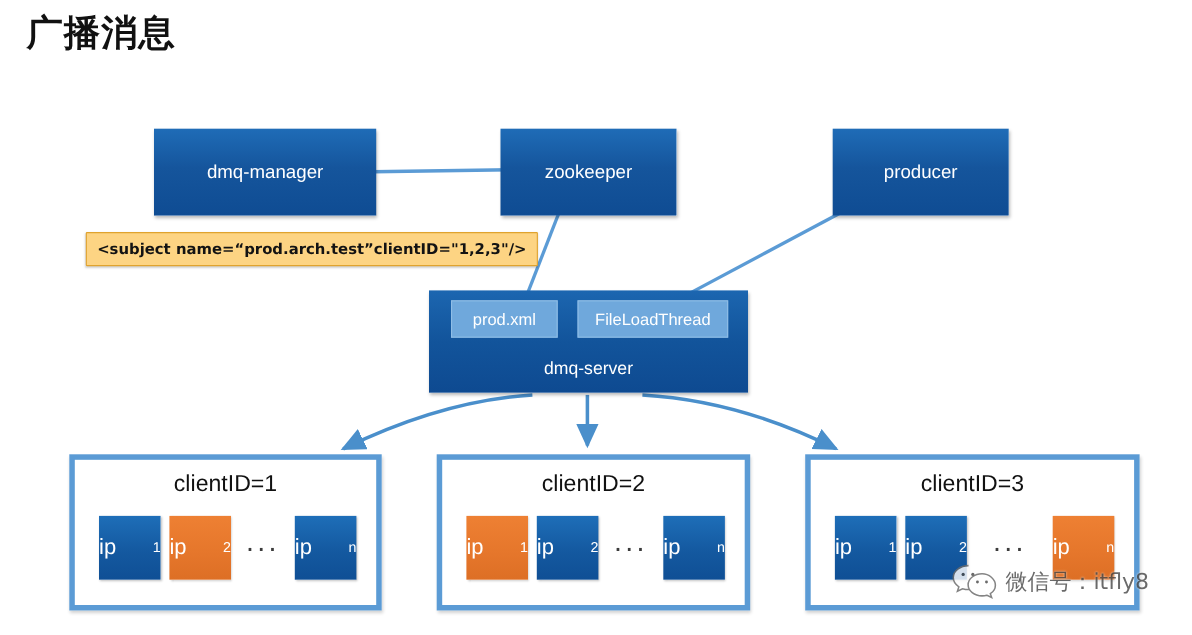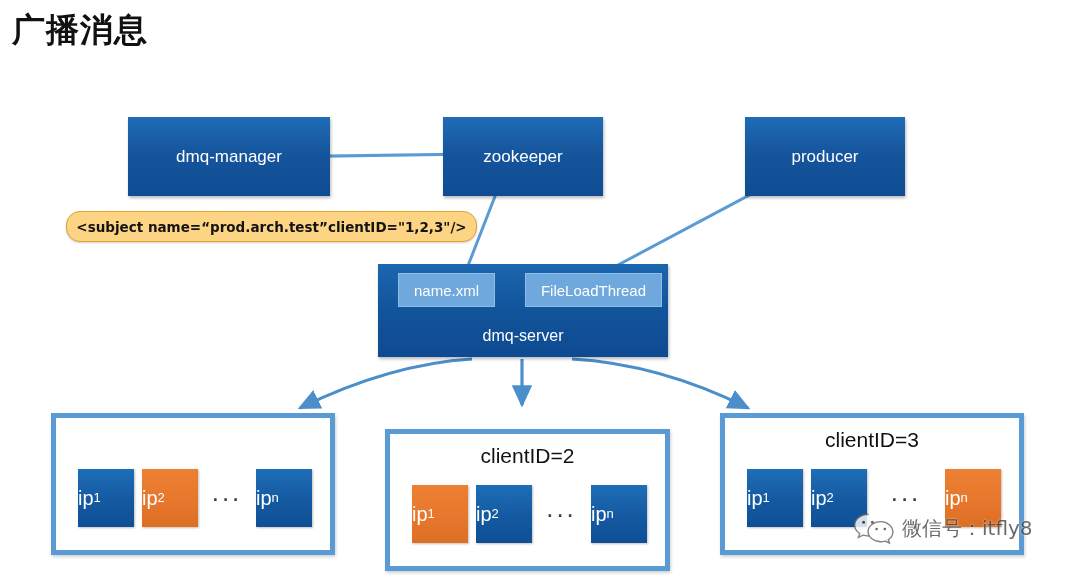--- a/index.html
+++ b/index.html
@@ -1,18 +1,18 @@
 <!DOCTYPE html>
 <html><head>
 <meta charset="utf-8">
 <style>
   html,body{margin:0;padding:0;background:#ffffff;}
   body{width:1084px;height:577px;position:relative;overflow:hidden;
        font-family:"Liberation Sans","DejaVu Sans",sans-serif;}
-  #stage{position:absolute;left:0;top:0;width:912px;height:577px;}
+  #stage{position:absolute;left:12px;top:0;width:912px;height:577px;}
 
   
   .title{position:absolute;left:12px;top:8px;font-size:33px;font-weight:bold;
          color:#111111;letter-spacing:1px;line-height:44px;
          font-family:"DejaVu Sans","Liberation Sans",sans-serif;}
 
   
   svg.links{position:absolute;left:0;top:0;width:1084px;height:577px;overflow:visible;}
 
   
@@ -30,43 +30,43 @@
   #node-dmq-server{left:378px;top:264px;width:290px;height:93px;
        display:block;
        background:linear-gradient(180deg,#1C66B0 0%,#12549B 50%,#0E4A91 100%);
        box-shadow:1px 2px 3px rgba(0,0,0,0.28);}
   #node-dmq-server .server-title{position:absolute;left:0;right:0;bottom:6px;
        text-align:center;font-size:16px;color:#ffffff;line-height:30px;}
   .subbox{position:absolute;top:9px;height:32px;background:#6FA8DC;
        border:1px solid #8FBDE6;color:#ffffff;font-size:15px;
        display:flex;align-items:center;justify-content:center;}
   #sub-topic-xml{left:20px;width:95px;}
-  #sub-fileloadthread{left:135px;width:135px;margin-left:12px;}
+  #sub-fileloadthread{left:135px;width:135px;}
 
   
   #callout{position:absolute;left:66px;top:211px;width:409px;height:29px;
-       background:#FDD483;border:1px solid #E0A32E;border-radius:14px;
+       background:#FDD483;border:1px solid #E0A32E;border-radius:1px;
        box-shadow:0 1px 2px rgba(0,0,0,0.18);
        display:flex;align-items:center;justify-content:center;
        font-size:13.5px;font-weight:bold;color:#131313;
        font-family:"DejaVu Sans","Liberation Sans",sans-serif;}
 
   
   .client-box{position:absolute;top:413px;height:132px;background:#ffffff;
        border:5px solid #5B9BD5;box-shadow:1px 2px 3px rgba(0,0,0,0.18);}
   #client-box-1{left:51px;width:274px;}
-  #client-box-2{left:385px;width:275px;margin-top:16px;}
+  #client-box-2{left:385px;width:275px;}
   #client-box-3{left:720px;width:270px;padding-left:24px;}
   .client-title{position:absolute;left:0;right:0;top:10px;text-align:center;
        font-size:21px;color:#111111;line-height:24px;}
 
   .ip-row{position:absolute;left:0;right:0;top:48px;height:64px;
        display:flex;align-items:center;}
   .ip-chip{width:56px;height:58px;display:flex;align-items:center;
-       justify-content:flex-start;color:#ffffff;font-size:20px;line-height:22px;
+       justify-content:space-between;color:#ffffff;font-size:20px;line-height:22px;
        box-shadow:1px 1px 2px rgba(0,0,0,0.25);}
   .ip-chip.blue{background:linear-gradient(180deg,#1E6EB8 0%,#1459A0 55%,#0F4F95 100%);}
   .ip-chip.orange{background:linear-gradient(180deg,#EE8033 0%,#E5762B 60%,#DD6F25 100%);}
   .ip-chip sub{font-size:13px;vertical-align:-2px;}
   .ellipsis{flex:1 1 auto;text-align:center;font-size:26px;color:#3b3b3b;
        letter-spacing:3px;line-height:20px;padding-bottom:12px;}
   .spacer-l{width:22px;}
   .spacer-r{width:18px;}
   .gap{width:8px;}
 
@@ -113,29 +113,30 @@
   </div>
 
   <div class="node" id="node-zookeeper">
     <span class="lbl">zookeeper</span>
   </div>
 
   <div id="callout">&lt;subject name=“prod.arch.test”clientID="1,2,3"/&gt;</div>
 
   <div class="node" id="node-dmq-server">
     <div class="subbox" id="sub-topic-xml">
-      <span>name.xml</span>
+      <span>prod.xml</span>
     </div>
     <div class="subbox" id="sub-fileloadthread">
       <span>FileLoadThread</span>
     </div>
     <div class="server-title">dmq-server</div>
   </div>
 
   <div class="client-box" id="client-box-1">
+    <div class="client-title">clientID=1</div>
     <div class="ip-row">
       <div class="spacer-l"></div>
       <div class="ip-chip blue">
         <span>ip</span>
           <sub>1</sub>
       </div>
       <div class="gap"></div>
       <div class="ip-chip orange">
         <span>ip</span>
           <sub>2</sub>

